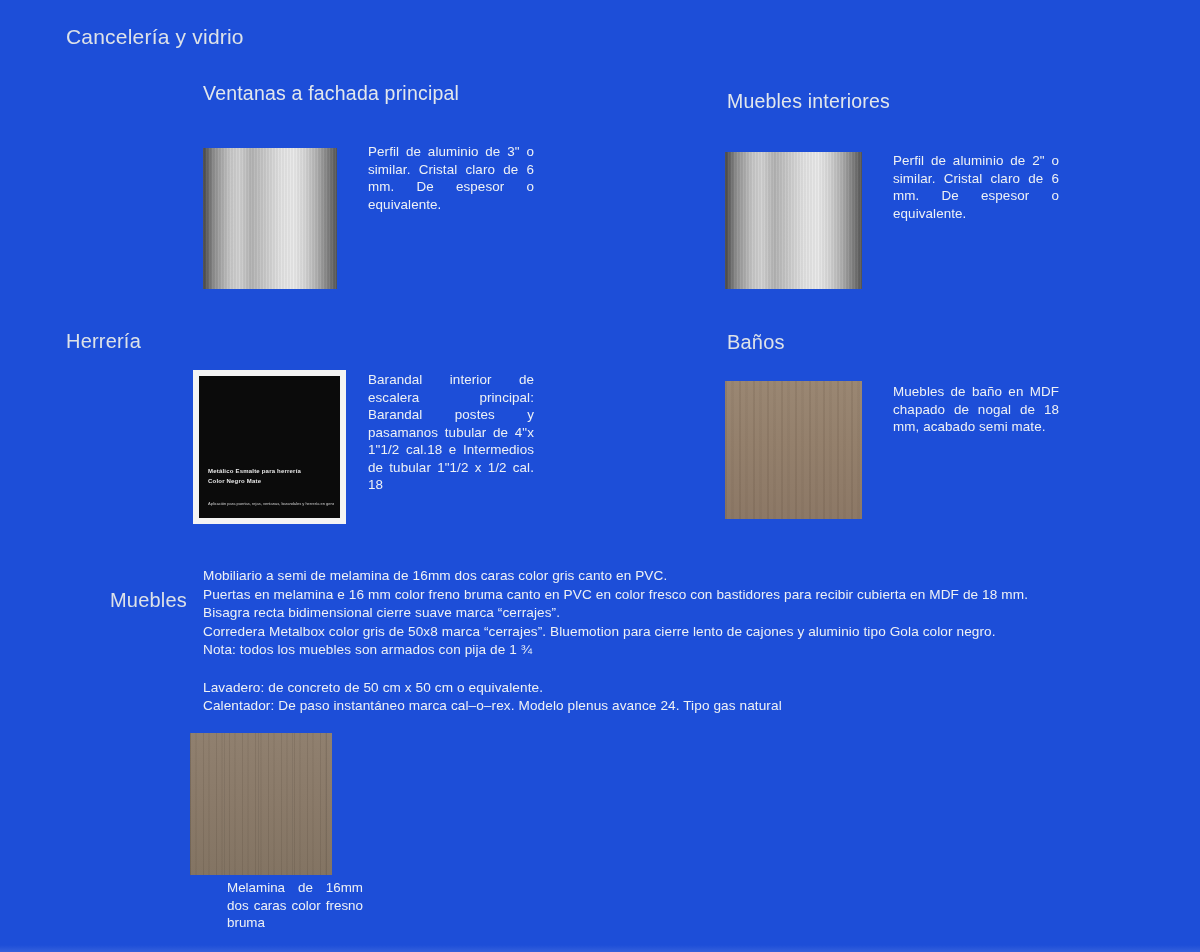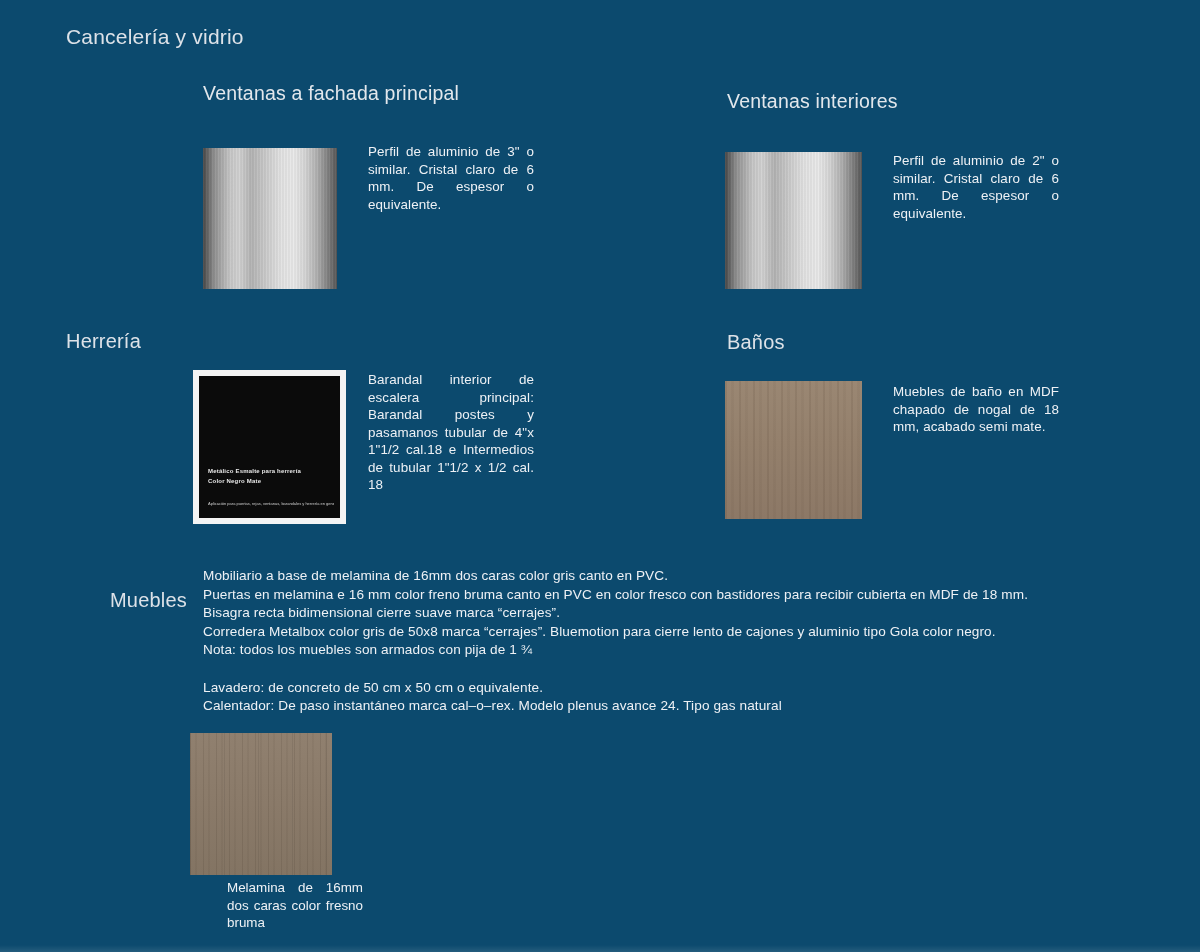--- a/index.html
+++ b/index.html
@@ -5,21 +5,21 @@
   html, body {
     margin: 0;
     padding: 0;
     background: #0d2133;
     font-family: "Liberation Sans", "DejaVu Sans", sans-serif;
   }
   #canvas {
     position: relative;
     width: 1200px;
     height: 952px;
-    background: #0c4a6e;
+    background: #1d4ed8;
     overflow: hidden;
     color: #edf0f4;
   }
   .abs { position: absolute; }
 
   .page-title {
     font-size: 21px;
     color: #dde2e8;
     letter-spacing: 0.2px;
     font-weight: 500;
@@ -137,42 +137,42 @@
 <body>
 
 <div id="canvas">
 
   <div class="abs page-title" style="left:66px; top:25px;">Cancelería y vidrio</div>
 
   <div class="abs sub-heading" style="left:203px; top:82px;">Ventanas a fachada principal</div>
   <div class="abs aluminum" style="left:203px; top:148px; width:134px; height:141px;"></div>
   <div class="abs spec-text" style="left:368px; top:143px; width:166px;">Perfil de aluminio de 3" o similar. Cristal claro de 6 mm. De espesor o equivalente.</div>
 
-  <div class="abs sub-heading" style="left:727px; top:90px;">Ventanas interiores</div>
+  <div class="abs sub-heading" style="left:727px; top:90px;">Muebles interiores</div>
   <div class="abs aluminum" style="left:725px; top:152px; width:137px; height:137px;"></div>
   <div class="abs spec-text" style="left:893px; top:152px; width:166px;">Perfil de aluminio de 2" o similar. Cristal claro de 6 mm. De espesor o equivalente.</div>
 
   <div class="abs section-heading" style="left:66px; top:330px;">Herrería</div>
   <div class="abs paint-frame" style="left:193px; top:370px; width:153px; height:154px;">
     <div class="paint-black">
       <div class="paint-label-1">Metálico Esmalte para herrería</div>
       <div class="paint-label-2">Color Negro Mate</div>
       <div class="paint-fineprint">Aplicación para puertas, rejas, ventanas, barandales y herrería en general, acabado mate de alta resistencia.</div>
     </div>
   </div>
   <div class="abs spec-text" style="left:368px; top:371px; width:166px;">Barandal interior de escalera principal: Barandal postes y pasamanos tubular de 4"x 1"1/2 cal.18 e Intermedios de tubular 1"1/2 x 1/2 cal. 18</div>
 
   <div class="abs section-heading" style="left:727px; top:331px;">Baños</div>
   <div class="abs wood-nogal" style="left:725px; top:381px; width:137px; height:138px;"></div>
   <div class="abs spec-text" style="left:893px; top:383px; width:166px;">Muebles de baño en MDF chapado de nogal de 18 mm, acabado semi mate.</div>
 
   <div class="abs section-heading" style="left:66px; top:589px;margin-left:44px;">Muebles</div>
 
   <div class="abs" style="left:203px; top:567px; width:870px;">
-    <div class="para-line">Mobiliario a base de melamina de 16mm dos caras color gris canto en PVC.</div>
+    <div class="para-line">Mobiliario a semi de melamina de 16mm dos caras color gris canto en PVC.</div>
     <div class="para-line">Puertas en melamina e 16 mm color freno bruma canto en PVC en color fresco con bastidores para recibir cubierta en MDF de 18 mm.</div>
     <div class="para-line">Bisagra recta bidimensional cierre suave marca “cerrajes”.</div>
     <div class="para-line">Corredera Metalbox color gris de 50x8 marca “cerrajes”. Bluemotion para cierre lento de cajones y aluminio tipo Gola color negro.</div>
     <div class="para-line">Nota: todos los muebles son armados con pija de 1 ¾</div>
     <div class="para-gap"></div>
     <div class="para-line">Lavadero: de concreto de 50 cm x 50 cm o equivalente.</div>
     <div class="para-line">Calentador: De paso instantáneo marca cal–o–rex. Modelo plenus avance 24. Tipo gas natural</div>
   </div>
 
   <div class="abs wood-fresno" style="left:190px; top:733px; width:142px; height:142px;"></div>

